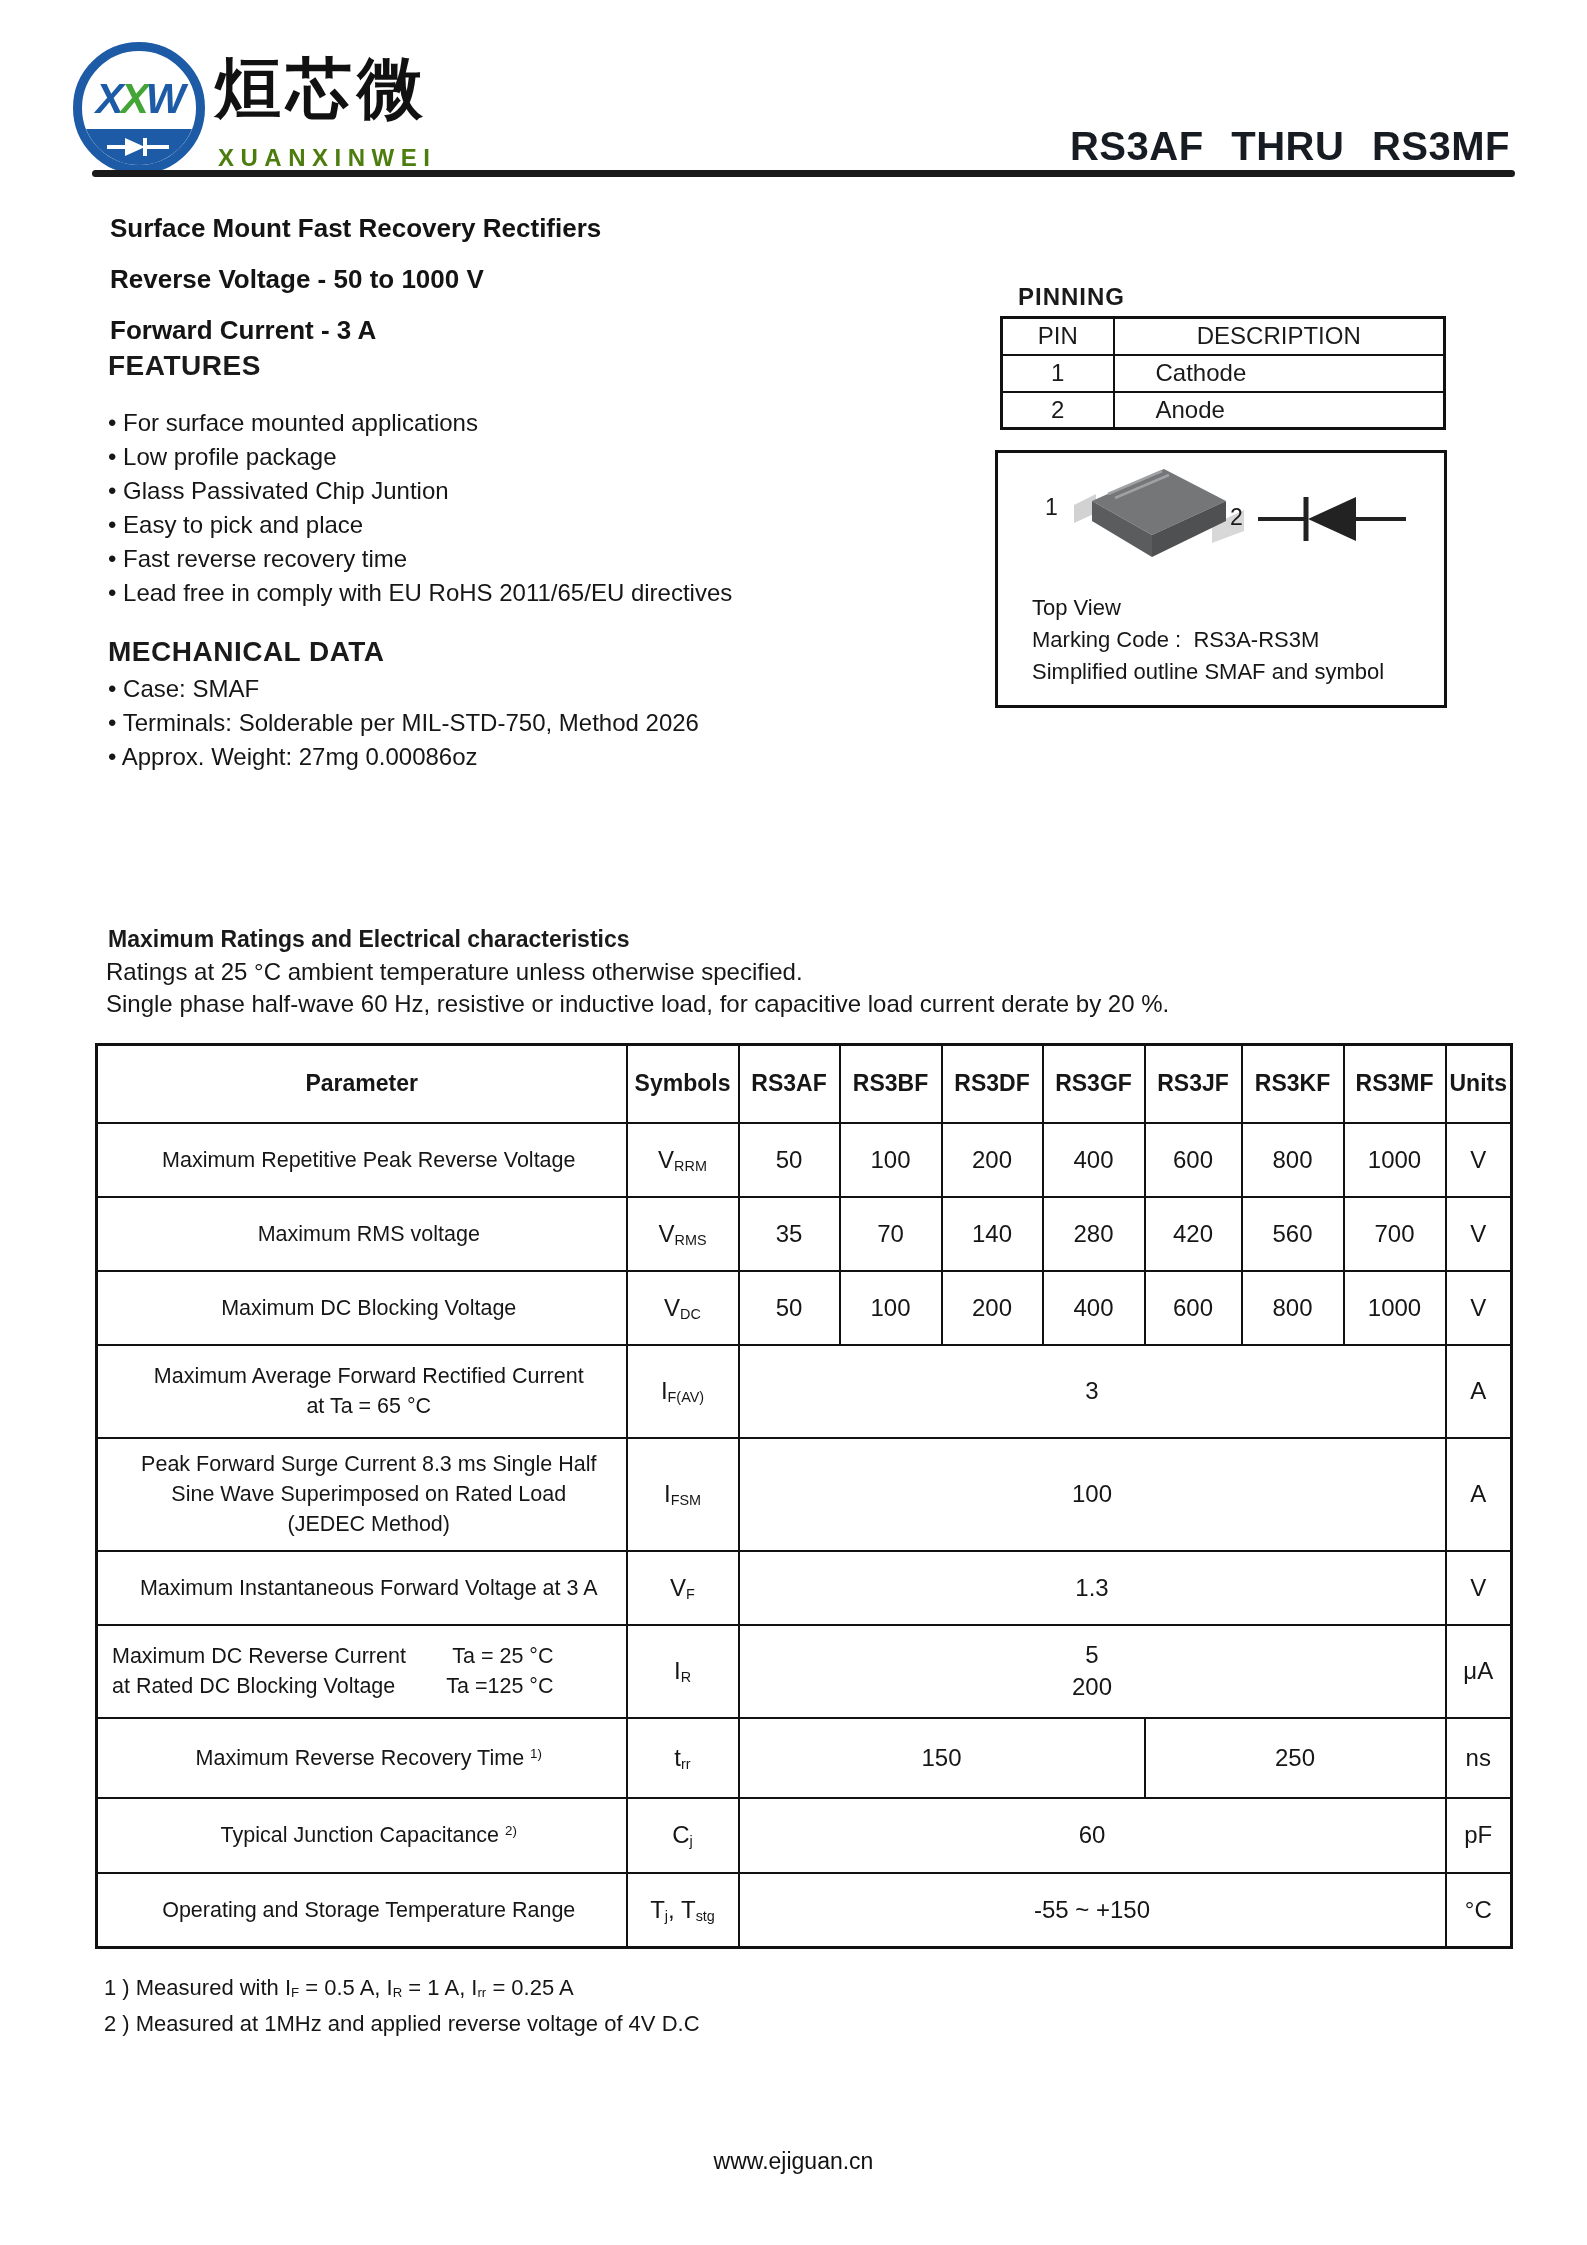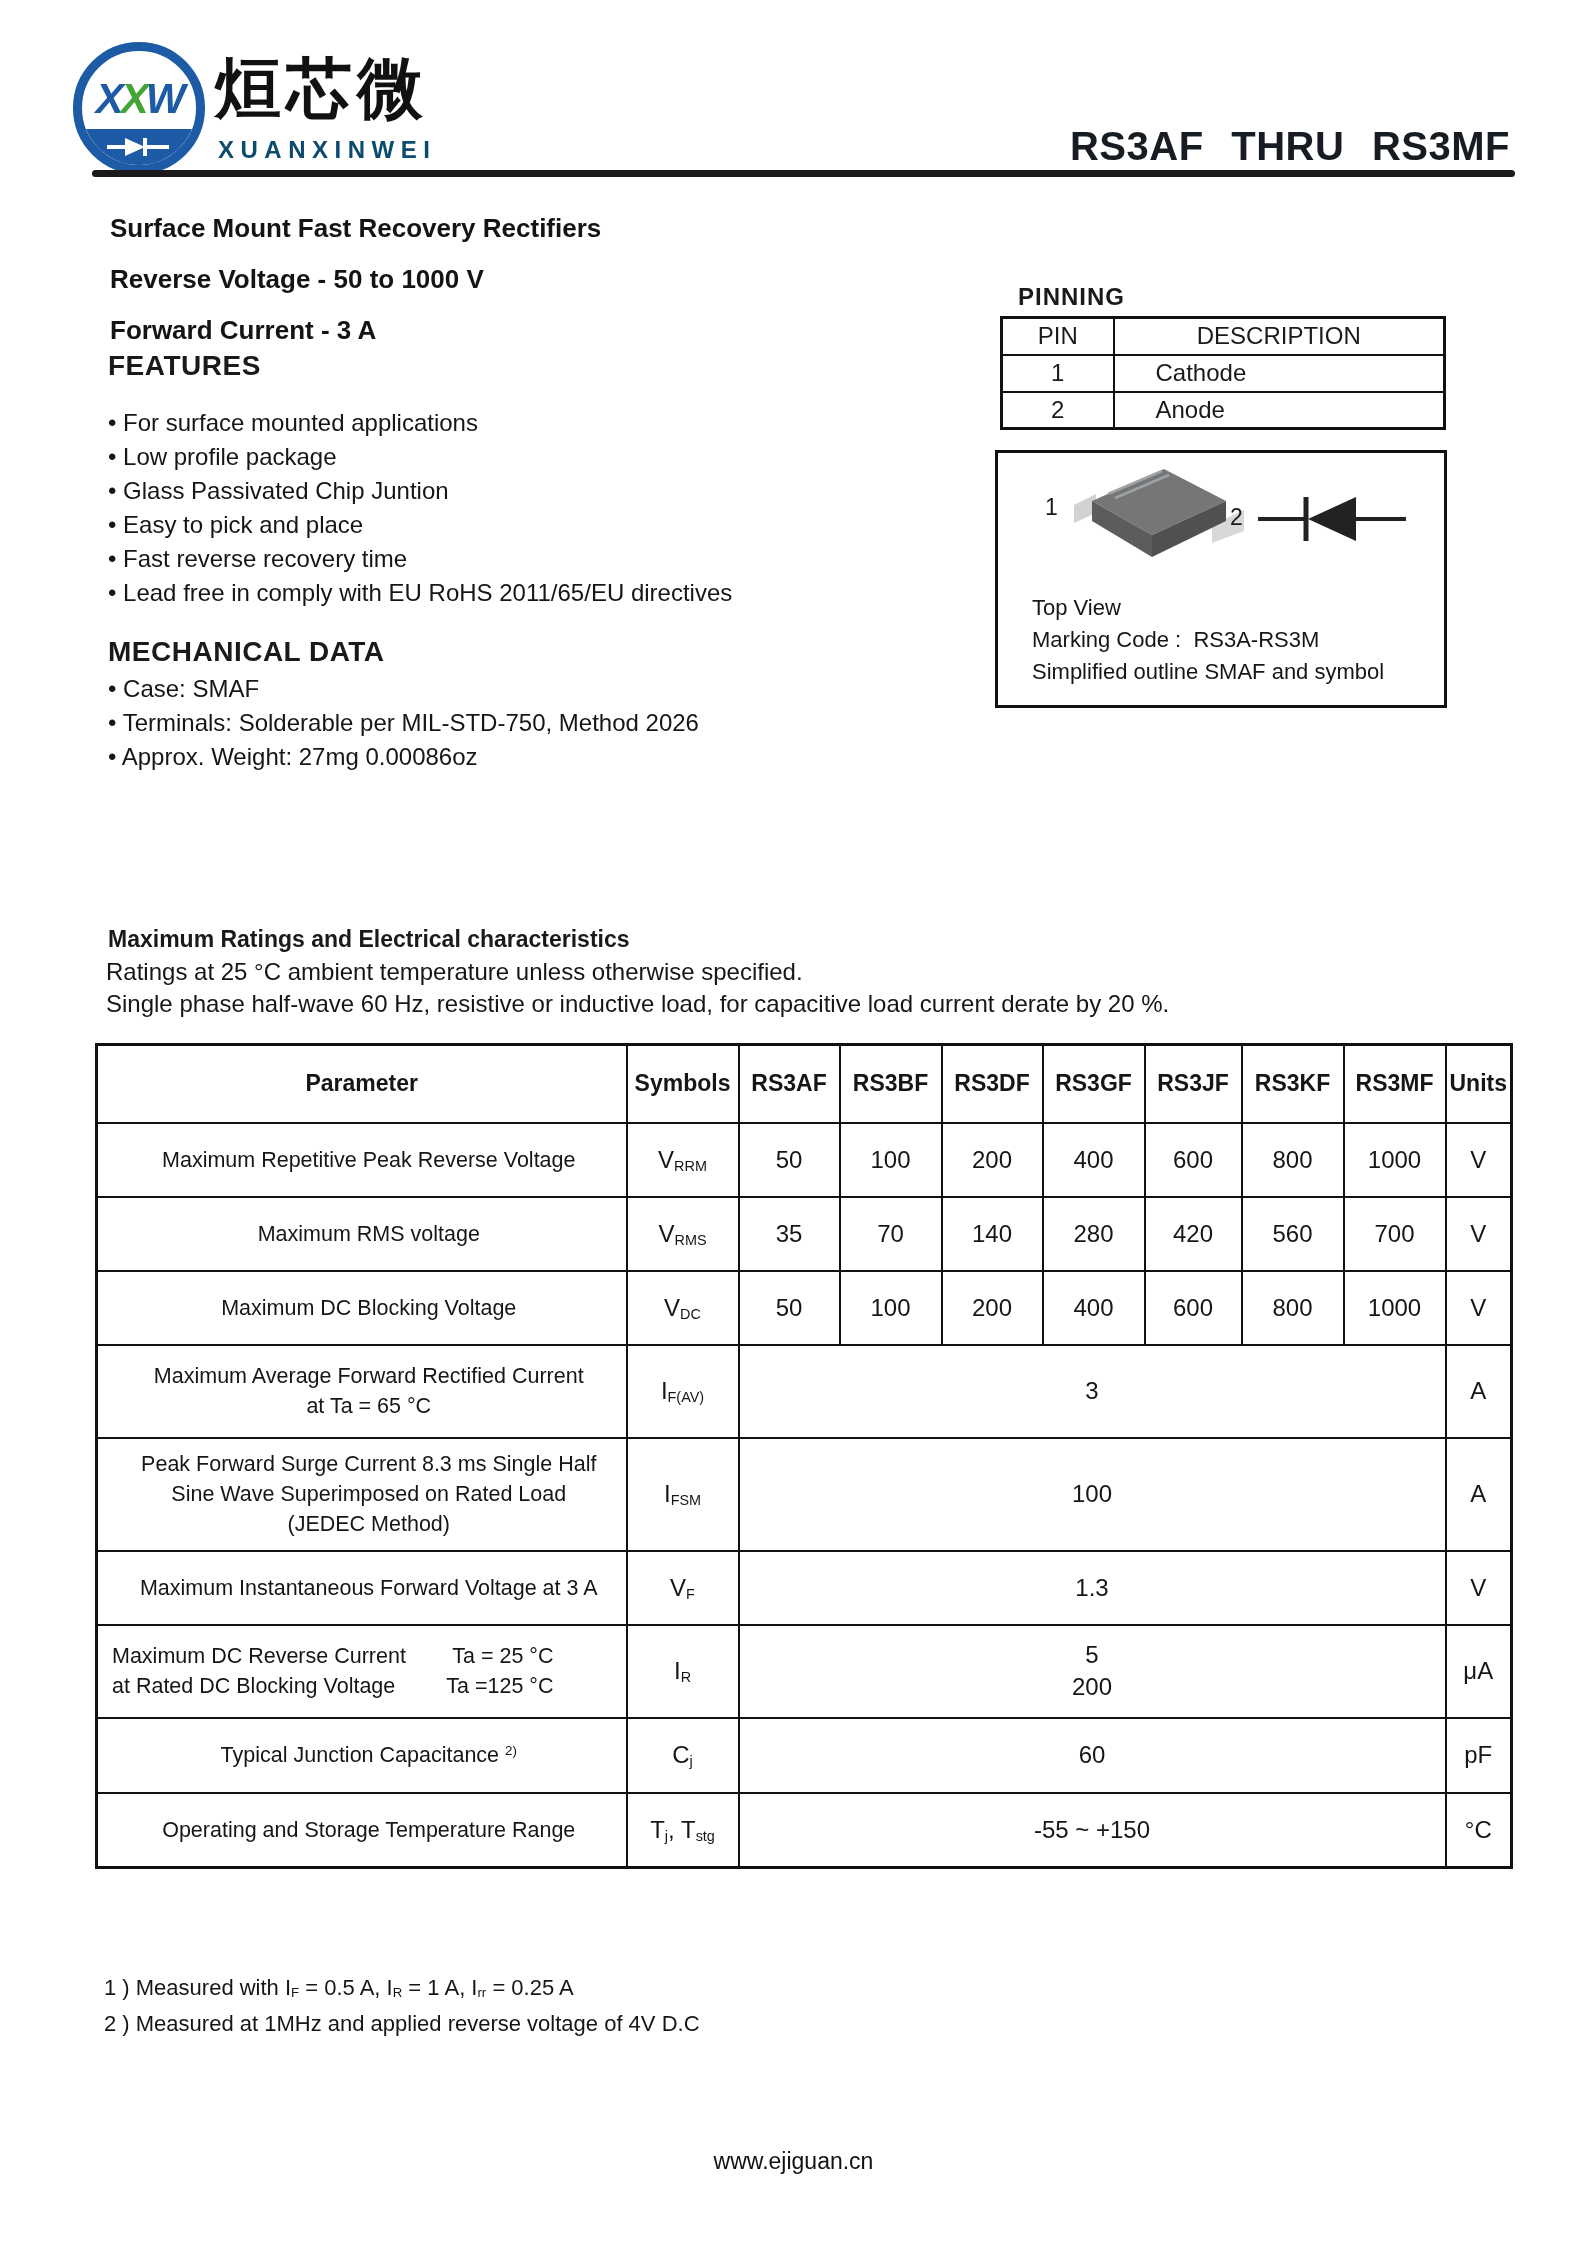--- a/index.html
+++ b/index.html
@@ -23,22 +23,22 @@
   .logo-mono .g { color: #43a536; }
   .logo-bottom {
     position: absolute; left: 0; bottom: 0; width: 100%; height: 36px;
     background: #1d5ba6; display: flex; align-items: center; justify-content: center;
   }
   .logo-cn {
     position: absolute; left: 215px; top: 44px; font-size: 66px; font-weight: bold;
     letter-spacing: 5px; color: #111; font-family: "Liberation Sans", sans-serif;
   }
   .logo-en {
-    position: absolute; left: 218px; top: 136px; font-size: 24px; font-weight: bold;
-    letter-spacing: 6.5px; color: #0c4a6e;
+    position: absolute; left: 218px; top: 144px; font-size: 24px; font-weight: bold;
+    letter-spacing: 6.5px; color: #4d7c0f;
   }
   .doc-title {
     position: absolute; right: 77px; top: 124px; font-size: 40px; font-weight: bold;
     color: #171b22; word-spacing: 16px; letter-spacing: 0.5px;
   }
   .header-rule {
     position: absolute; left: 92px; top: 170px; width: 1423px; height: 7px;
     background: #1a1a1a; border-radius: 4px;
   }
 
@@ -302,20 +302,27 @@
               <span>Ta =125 °C</span>
             </div>
       </td>
       <td class="sym"><span>I</span><sub>R</sub></td>
       <td colspan="7" class="two-line-val">
         <div>5</div>
         <div>200</div>
       </td>
       <td>μA</td>
     </tr>
+    <tr class="r-trr">
+      <td class="param"><span>Maximum Reverse Recovery Time </span><sup>1)</sup></td>
+      <td class="sym"><span>t</span><sub>rr</sub></td>
+      <td colspan="4">150</td>
+      <td colspan="3">250</td>
+      <td>ns</td>
+    </tr>
     <tr class="r-cj">
       <td class="param"><span>Typical Junction Capacitance </span><sup>2)</sup></td>
       <td class="sym"><span>C</span><sub>j</sub></td>
       <td colspan="7">60</td>
       <td>pF</td>
     </tr>
     <tr class="r-temp">
       <td class="param">Operating and Storage Temperature Range</td>
       <td class="sym"><span>T</span><sub>j</sub><span>, </span><span>T</span><sub>stg</sub></td>
       <td colspan="7">-55 ~ +150</td>

